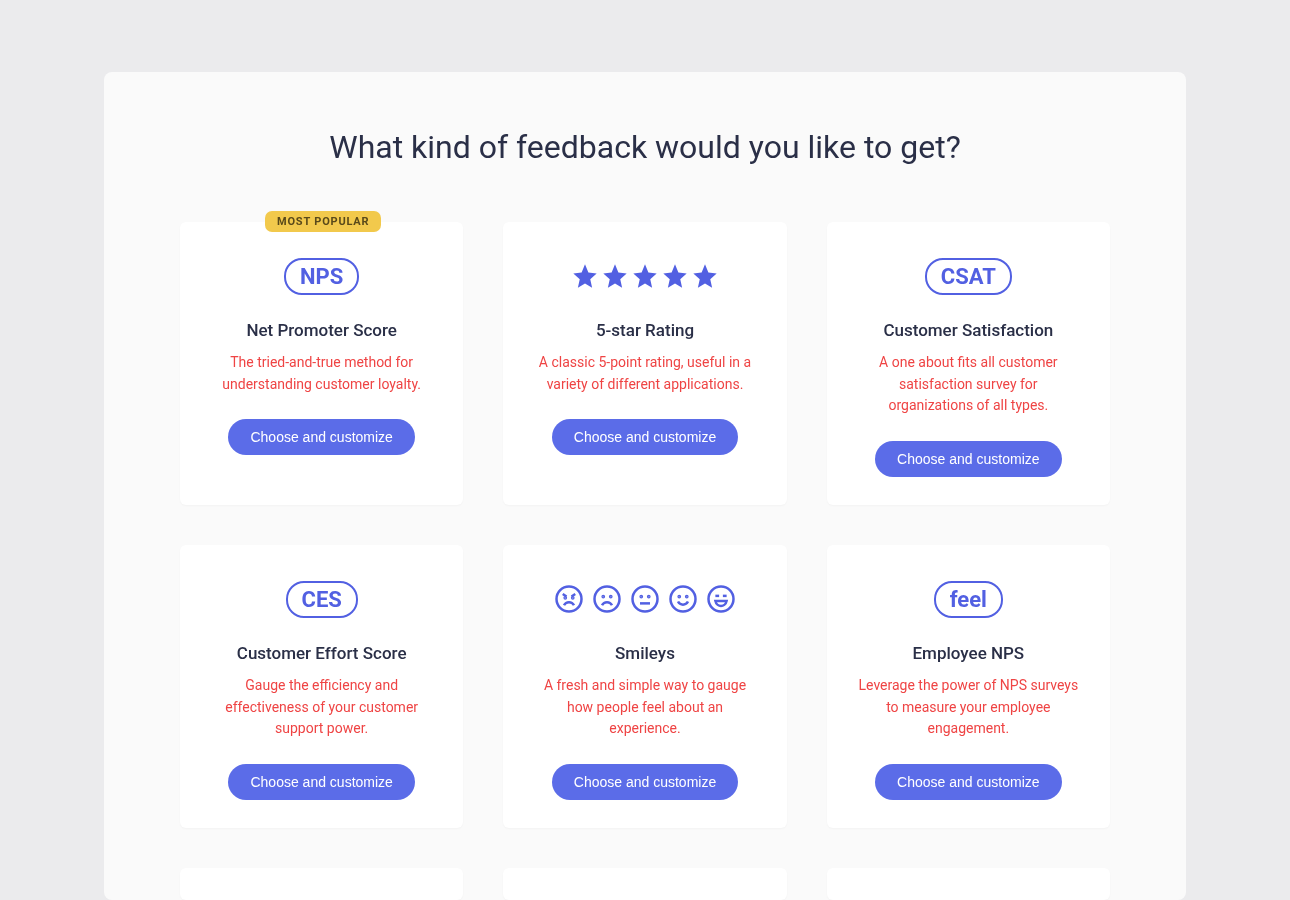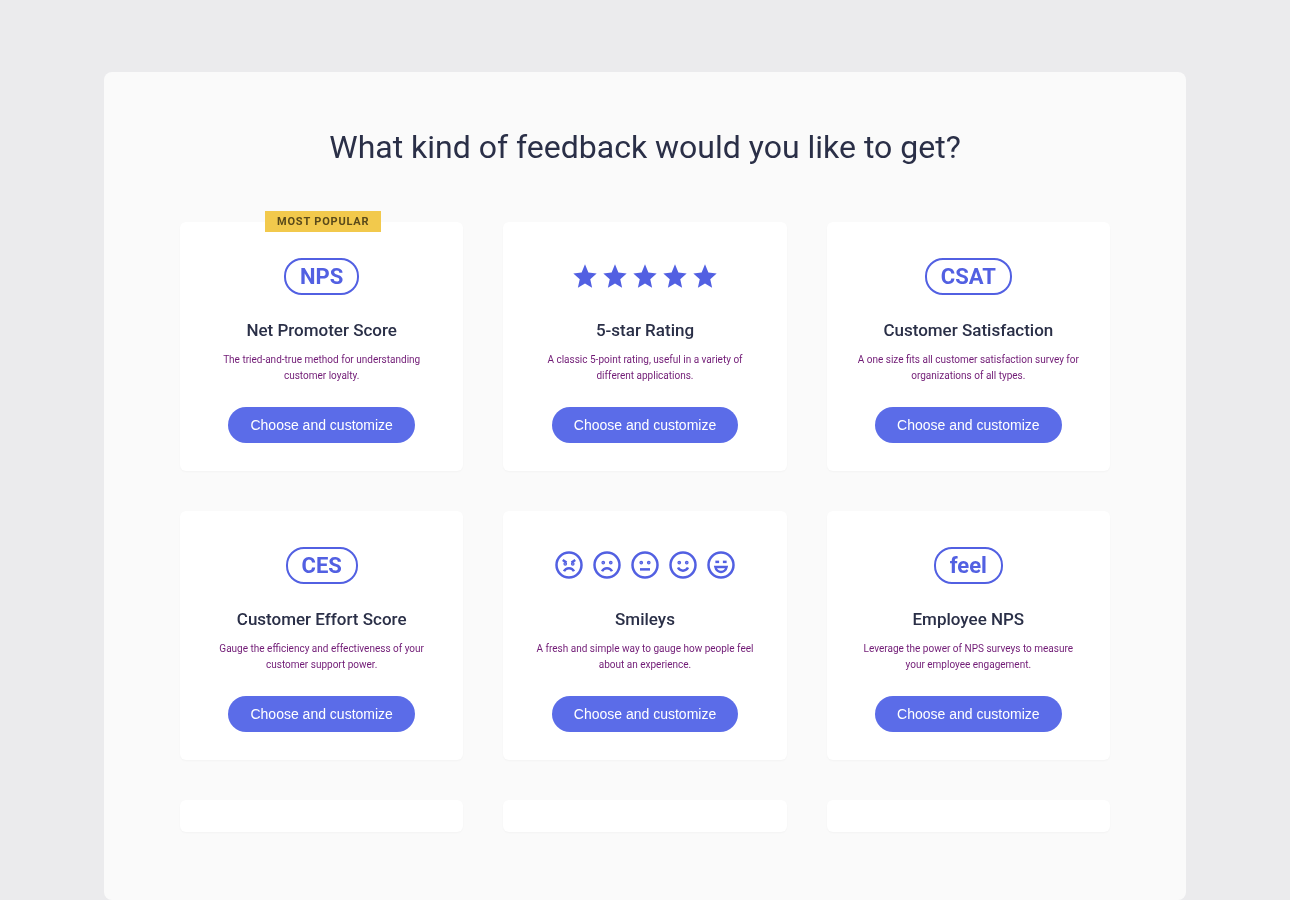--- a/index.html
+++ b/index.html
@@ -49,20 +49,21 @@
     .badge {
       position: absolute;
       top: -11px;
       left: 85px;
       background: #f2c94c;
       color: #5a4a1a;
       font-size: 11px;
       font-weight: 700;
       letter-spacing: 0.8px;
       padding: 4px 12px;
+      border-radius: 7px;
     }
     .icon-wrap {
       height: 44px;
       display: flex;
       align-items: center;
       justify-content: center;
       margin-bottom: 22px;
     }
     .pill-label {
       display: inline-flex;
@@ -95,22 +96,22 @@
       stroke-width: 2;
       fill: none;
     }
     .card-title {
       font-size: 17px;
       font-weight: 500;
       color: #2a2f47;
       margin-bottom: 12px;
     }
     .card-desc {
-      font-size: 10px;
-      color: #701a75;
+      font-size: 14px;
+      color: #ef4444;
       line-height: 1.55;
       margin-bottom: 24px;
       padding: 0 6px;
     }
     .choose-btn {
       background: #5b6ce8;
       color: #ffffff;
       border: none;
       border-radius: 20px;
       padding: 10px 22px;
@@ -160,21 +161,21 @@
       <div class="card-title">5-star Rating</div>
       <div class="card-desc">A classic 5-point rating, useful in a variety of different applications.</div>
       <button class="choose-btn">Choose and customize</button>
     </div>
 
     <div class="card">
       <div class="icon-wrap">
         <span class="pill-label">CSAT</span>
       </div>
       <div class="card-title">Customer Satisfaction</div>
-      <div class="card-desc">A one size fits all customer satisfaction survey for organizations of all types.</div>
+      <div class="card-desc">A one about fits all customer satisfaction survey for organizations of all types.</div>
       <button class="choose-btn">Choose and customize</button>
     </div>
 
     <div class="card">
       <div class="icon-wrap">
         <span class="pill-label">CES</span>
       </div>
       <div class="card-title">Customer Effort Score</div>
       <div class="card-desc">Gauge the efficiency and effectiveness of your customer support power.</div>
       <button class="choose-btn">Choose and customize</button>

